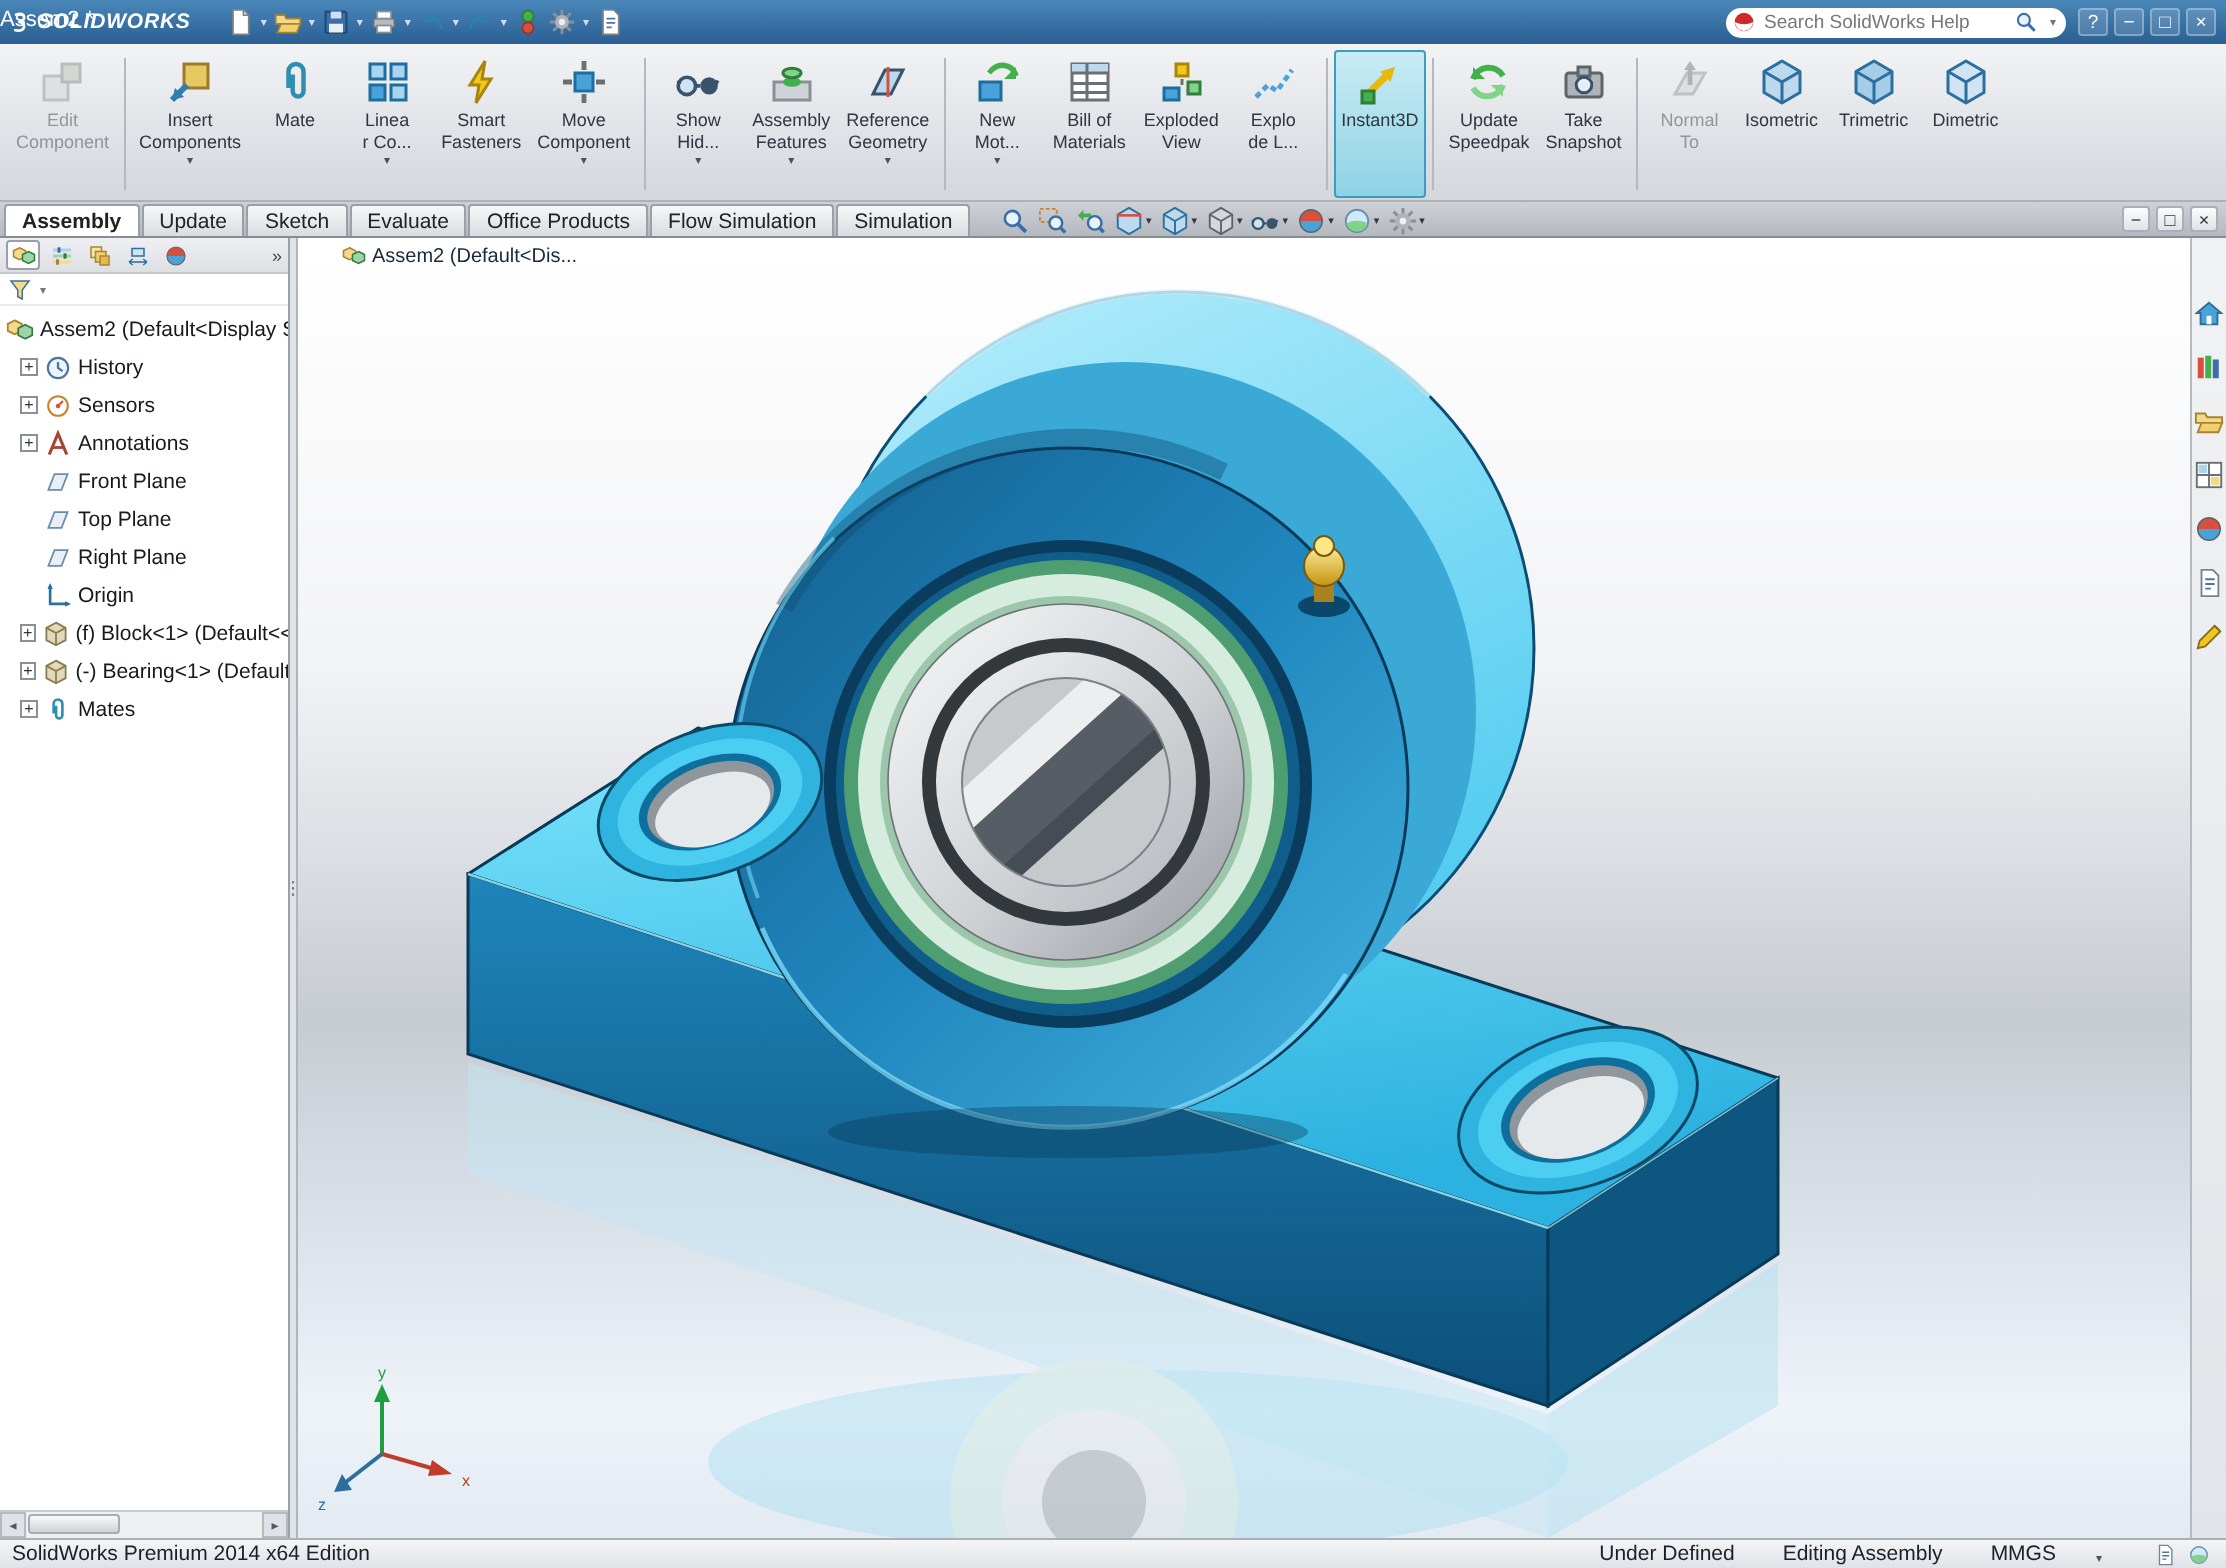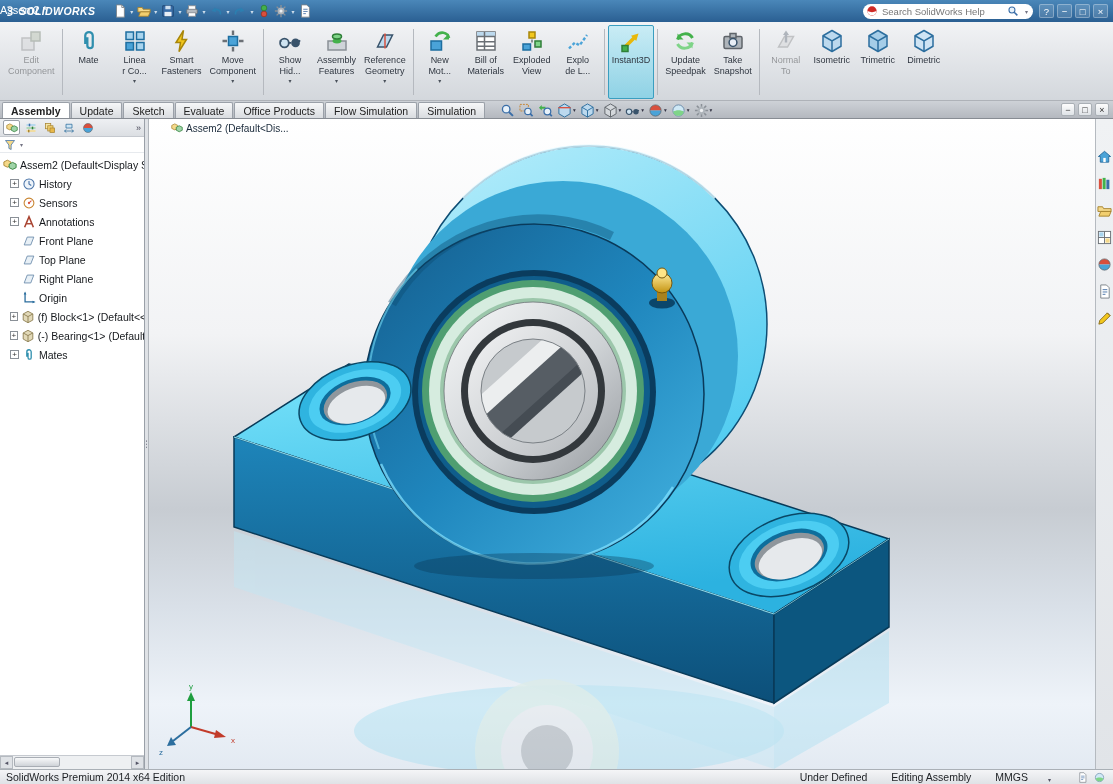--- a/index.html
+++ b/index.html
@@ -210,20 +210,32 @@
         <span class="ic ic24">
           <svg viewBox="0 0 16 16" xmlns="http://www.w3.org/2000/svg">
             <rect x="2" y="6" width="8" height="8" fill="#cfd4d9" stroke="#8a9097"></rect>
             <rect x="8" y="2" width="6" height="6" fill="#9fc97f" stroke="#5f8f4f"></rect>
           </svg>
         </span>
         <span class="l">Edit</span>
         <span class="l">Component</span>
       </div>
       <div class="rsep"></div>
+      <div class="rbtn ">
+        <span class="ic ic24">
+          <svg viewBox="0 0 16 16" xmlns="http://www.w3.org/2000/svg">
+            <rect x="6" y="2" width="8" height="8" fill="#e8c860" stroke="#9a7b2f"></rect>
+            <path d="M2 14l5-5" stroke="#2c7fb0" stroke-width="2"></path>
+            <path d="M2 14l1-4 3 3z" fill="#2c7fb0"></path>
+          </svg>
+        </span>
+        <span class="l">Insert</span>
+        <span class="l">Components</span>
+        <span class="dd">▾</span>
+      </div>
       <div class="rbtn ">
         <span class="ic ic24">
           <svg viewBox="0 0 16 16" xmlns="http://www.w3.org/2000/svg">
             <path d="M5.5 10V4.5a2.5 2.5 0 0 1 5 0V11a1.8 1.8 0 0 1-3.6 0V5.5" fill="none" stroke="#2f8fae" stroke-width="1.5"></path>
           </svg>
         </span>
         <span class="l">Mate</span>
         <span class="l"></span>
       </div>
       <div class="rbtn ">

